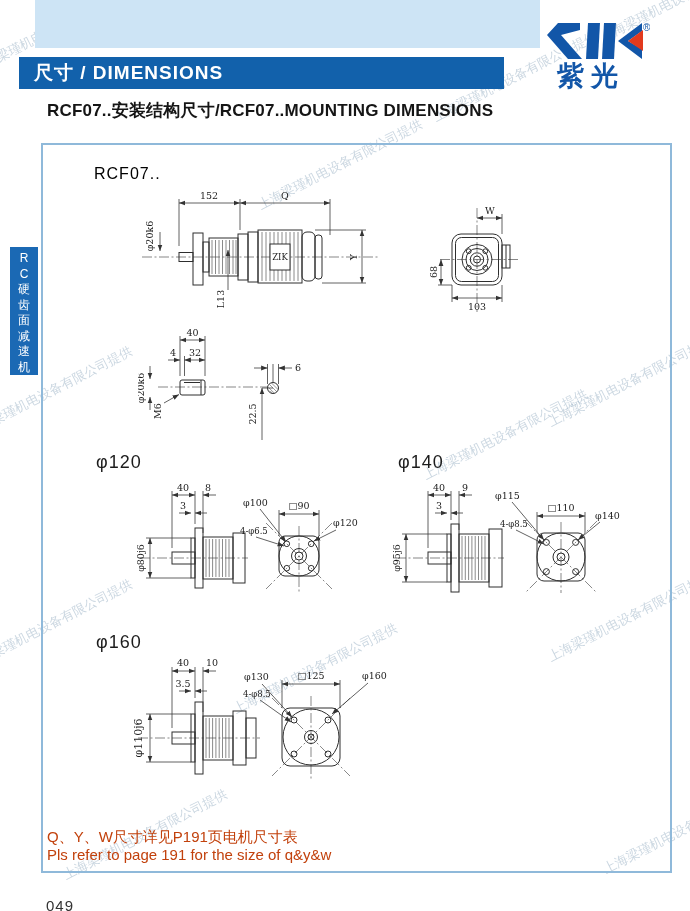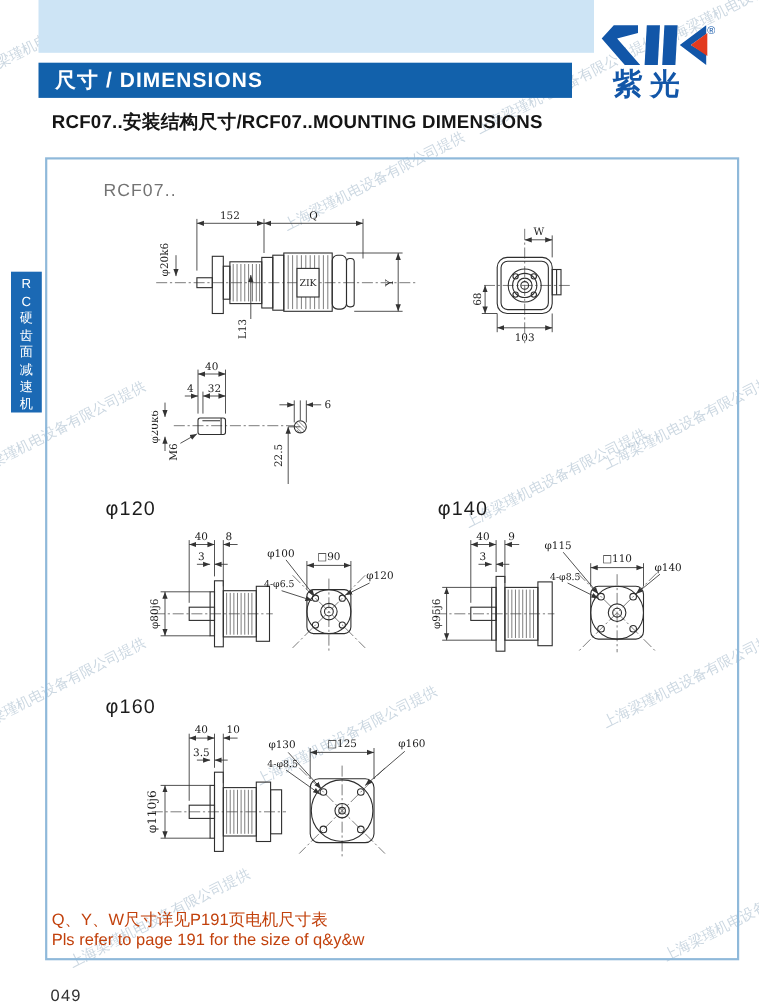--- a/index.html
+++ b/index.html
@@ -1,32 +1,32 @@
 <!DOCTYPE html>
 <html><head>
 <meta charset="utf-8">
 <style>
   html,body{margin:0;padding:0;}
   body{width:690px;height:911px;position:relative;overflow:hidden;background:#fff;
        font-family:"Liberation Sans",sans-serif;}
   .abs{position:absolute;}
   .band-top{left:35px;top:0;width:505px;height:48px;background:#cde4f5;}
-  .header-bar{left:35px;top:57px;width:485px;height:32px;background:#1261ab;color:#fff;
+  .header-bar{left:19px;top:57px;width:485px;height:32px;background:#1261ab;color:#fff;
       display:flex;align-items:center;padding-left:15px;box-sizing:border-box;
       font-size:19px;font-weight:bold;letter-spacing:1px;}
   .logo-wrap{left:546px;top:22px;width:104px;text-align:center;}
   .brand-cn{left:550px;top:58px;width:96px;text-align:left;color:#1256a8;
       font-size:27px;font-weight:bold;letter-spacing:7px;text-indent:7px;}
   .page-title{left:47px;top:99px;font-size:17px;font-weight:bold;color:#151515;letter-spacing:.2px;}
   .content-box{left:41px;top:143px;width:631px;height:730px;border:2px solid #8fb9da;box-sizing:border-box;}
   .side-tab{left:10px;top:247px;width:28px;height:128px;background:#1b69b4;display:flex;
       justify-content:center;align-items:flex-start;}
   .side-tab-text{width:15px;color:#fff;font-size:12px;line-height:15.5px;text-align:center;
       word-break:break-all;padding-top:4px;}
-  .model-label{left:94px;top:165px;font-size:16px;color:#737373;letter-spacing:1px;}
+  .model-label{left:94px;top:165px;font-size:16px;color:#000000;letter-spacing:1px;}
   .section-label{font-size:18px;color:#1c1c1c;letter-spacing:1px;}
   .notes{left:47px;top:828px;font-size:15px;color:#c2410c;line-height:18px;}
   .page-number{left:46px;top:878px;font-size:15px;color:#333;letter-spacing:1px;margin-top:19px;}
   .wm{color:rgba(125,155,180,.40);font-size:13px;white-space:nowrap;
       transform:rotate(-27deg);transform-origin:left top;pointer-events:none;}
   svg .sh{stroke:#2e2e2e;stroke-width:1;fill:none;}
   svg .shw{stroke:#2e2e2e;stroke-width:1;fill:#fff;}
   svg .rib{stroke:#4a4a4a;stroke-width:.65;fill:none;}
   svg .dl{stroke:#3a3a3a;stroke-width:.8;fill:none;}
   svg .cl{stroke:#555;stroke-width:.7;fill:none;stroke-dasharray:10 2.5 2 2.5;}

